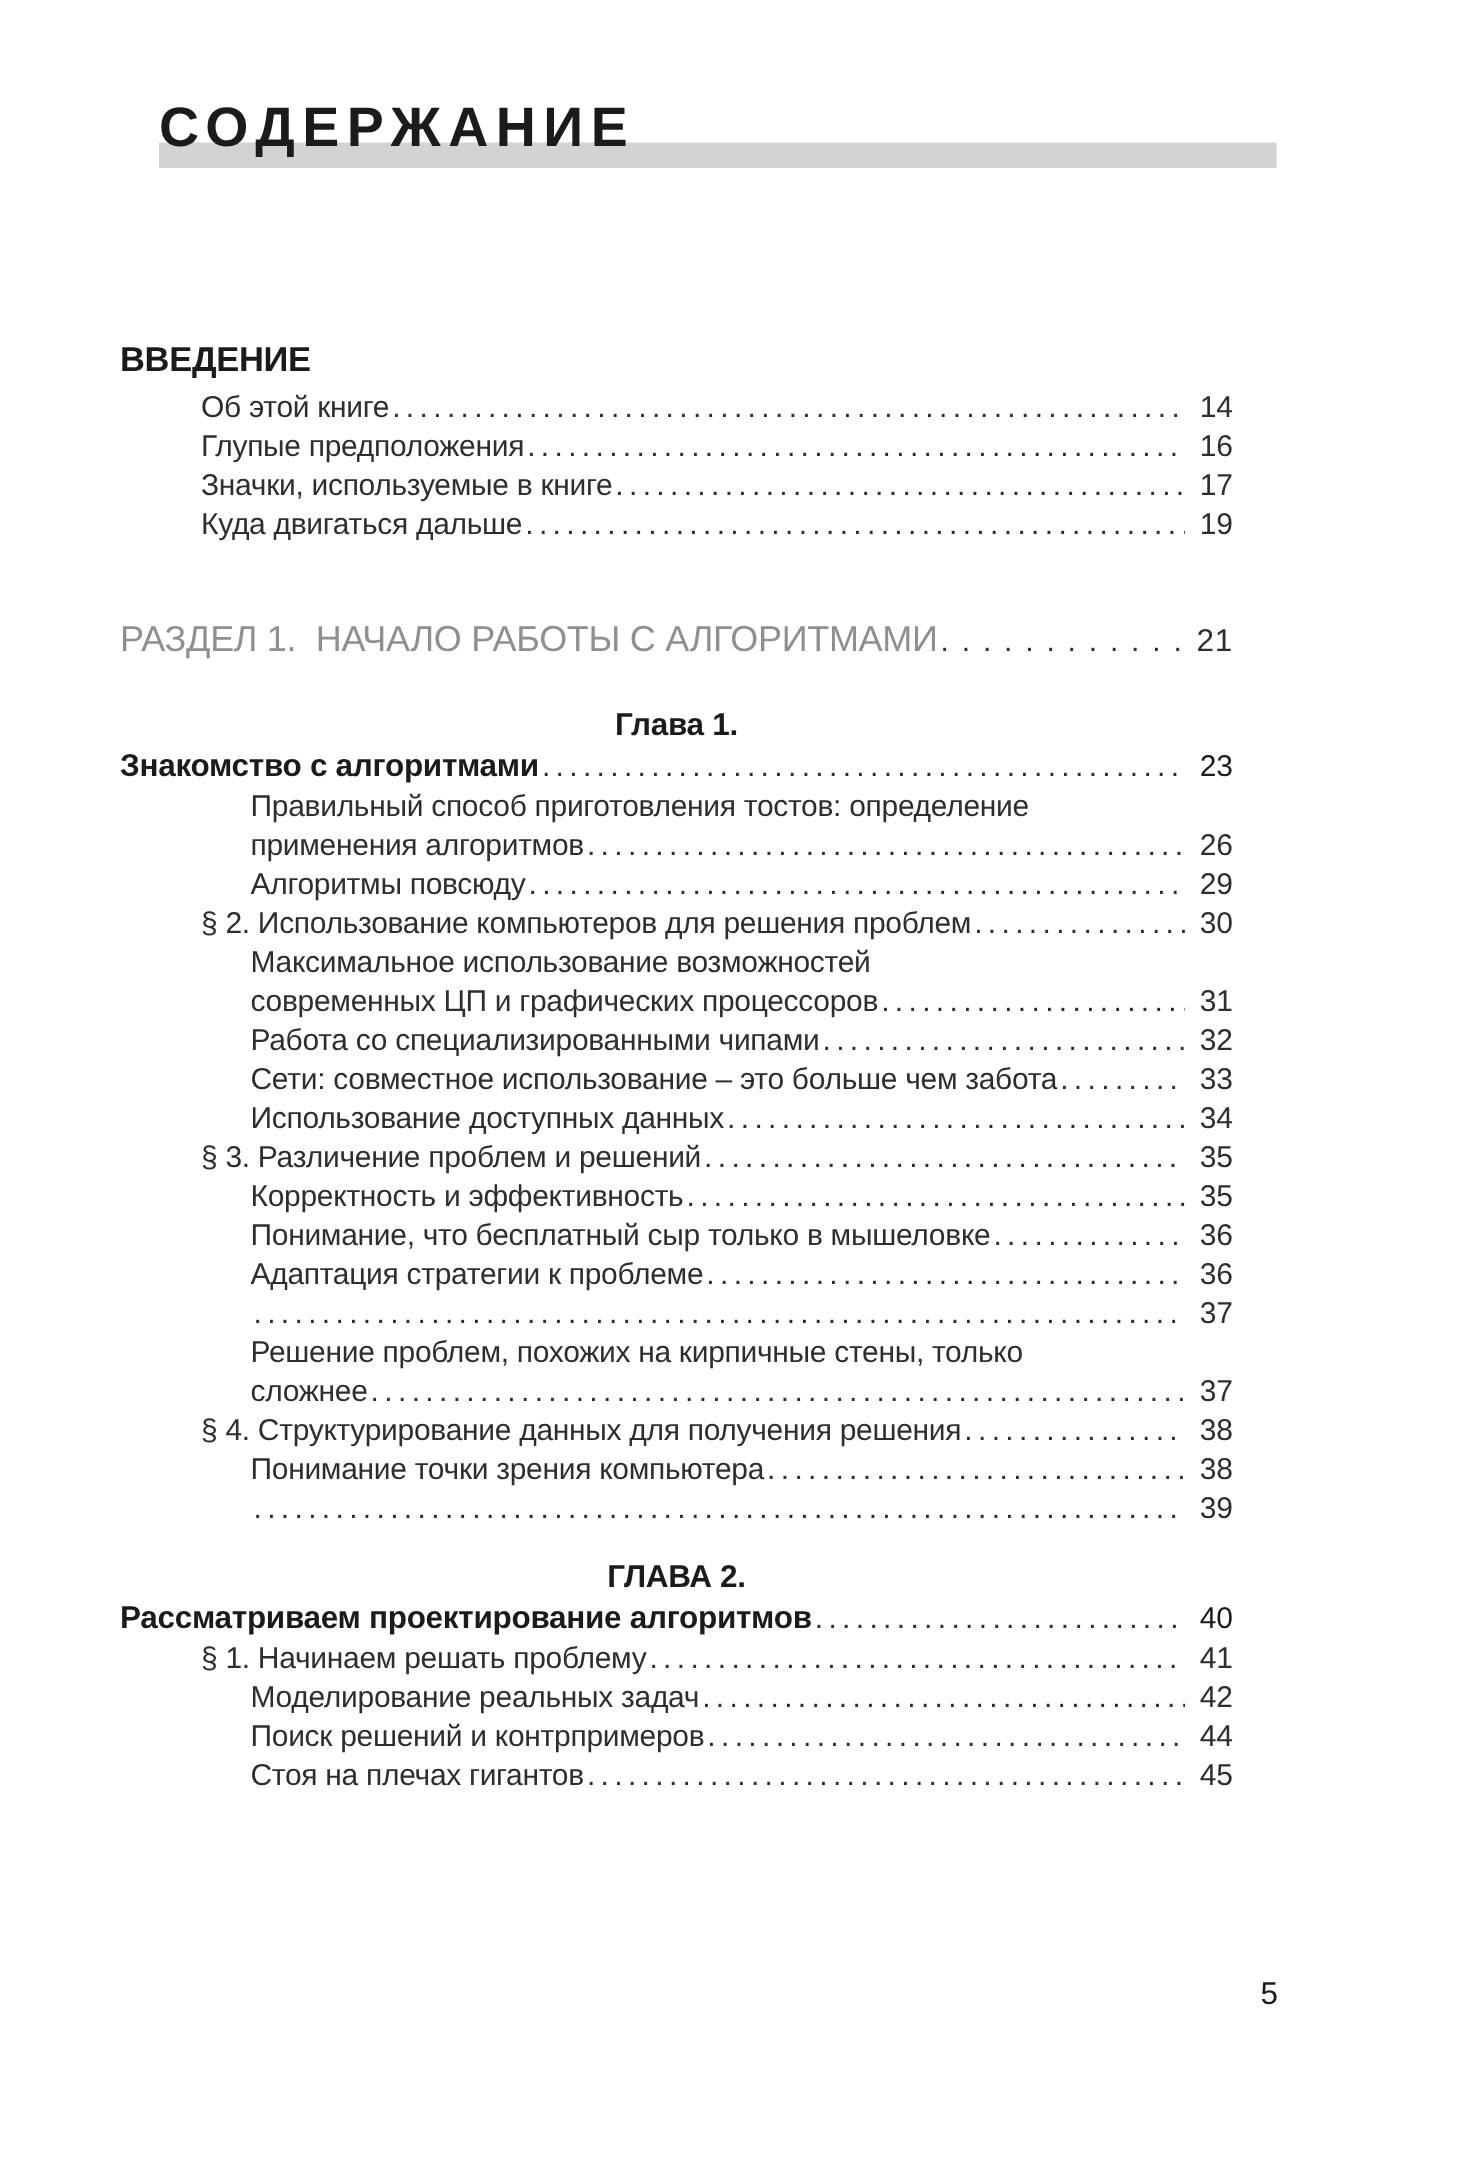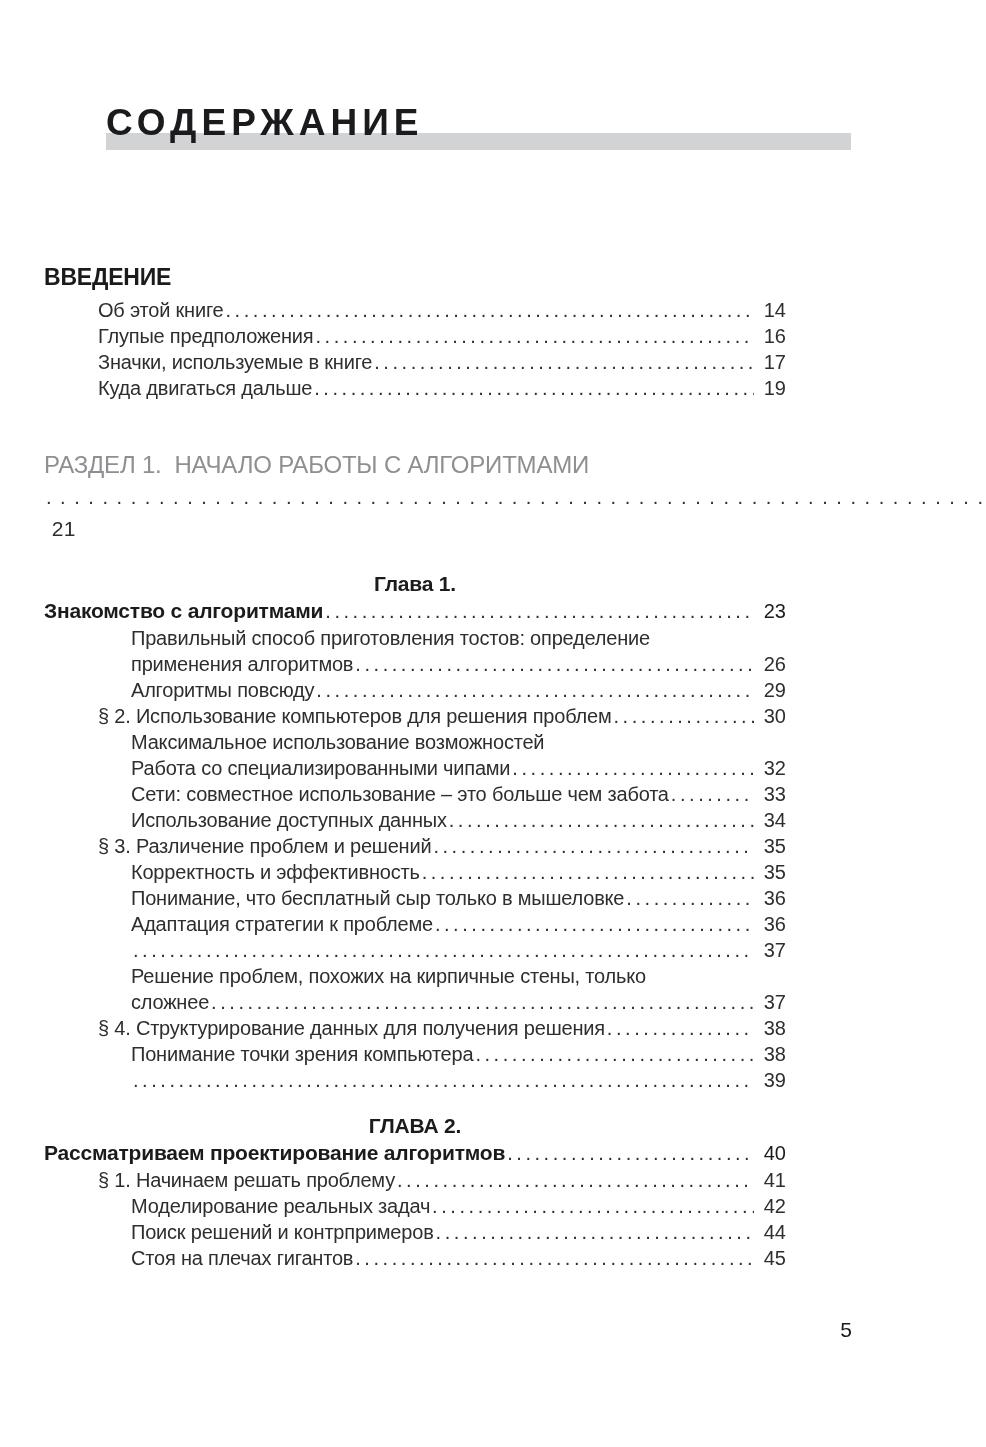--- a/index.html
+++ b/index.html
@@ -17,21 +17,21 @@
   }
   .page{
     position:relative;
     width:986px;
     height:1447px;
     background:var(--paper);
     overflow:hidden;
   }
   
   .header{
-    padding-top:104px;
+    padding-top:66px;
     padding-left:106px;
     border-radius:29px;
   }
   .page-title{
     position:relative;
     z-index:1;
     font-size:37px;
     line-height:38px;
     font-weight:700;
     letter-spacing:5px;
@@ -40,21 +40,21 @@
   }
   .title-bar{
     width:745px;
     height:17px;
     margin-top:-9px;
     background:var(--bar);
   }
   
   .toc{
     margin-top:112px;
-    margin-left:44px;
+    margin-left:80px;
     width:742px;
   }
   .row{
     display:flex;
     align-items:baseline;
     line-height:26px;
     font-size:20px;
   }
   .row .label{
     white-space:pre;
@@ -84,21 +84,20 @@
     font-weight:700;
     line-height:30px;
     color:var(--title);
     margin-bottom:5px;
   }
   .s-section{
     font-size:24px;
     line-height:31px;
     letter-spacing:0.5px;
     color:var(--section);
-    flex-direction:column;
   }
   .s-section .dots::after{
     font-size:20px;
     word-spacing:2px;
     color:var(--text);
   }
   .s-section .pageno{
     font-size:21px;
     color:var(--text);
   }
@@ -195,20 +194,25 @@
       <div class="row s-entry">
     <span class="label">§ 2. Использование компьютеров для решения проблем</span>
     <span class="dots"></span>
     <span class="pageno">30</span>
   </div>
       <div class="row s-sub-cont no-page">
     <span class="label">Максимальное использование возможностей</span>
 
   </div>
       <div class="row s-sub">
+    <span class="label">современных ЦП и графических процессоров</span>
+    <span class="dots"></span>
+    <span class="pageno">31</span>
+  </div>
+      <div class="row s-sub">
     <span class="label">Работа со специализированными чипами</span>
     <span class="dots"></span>
     <span class="pageno">32</span>
   </div>
       <div class="row s-sub">
     <span class="label">Сети: совместное использование – это больше чем забота</span>
     <span class="dots"></span>
     <span class="pageno">33</span>
   </div>
       <div class="row s-sub">

